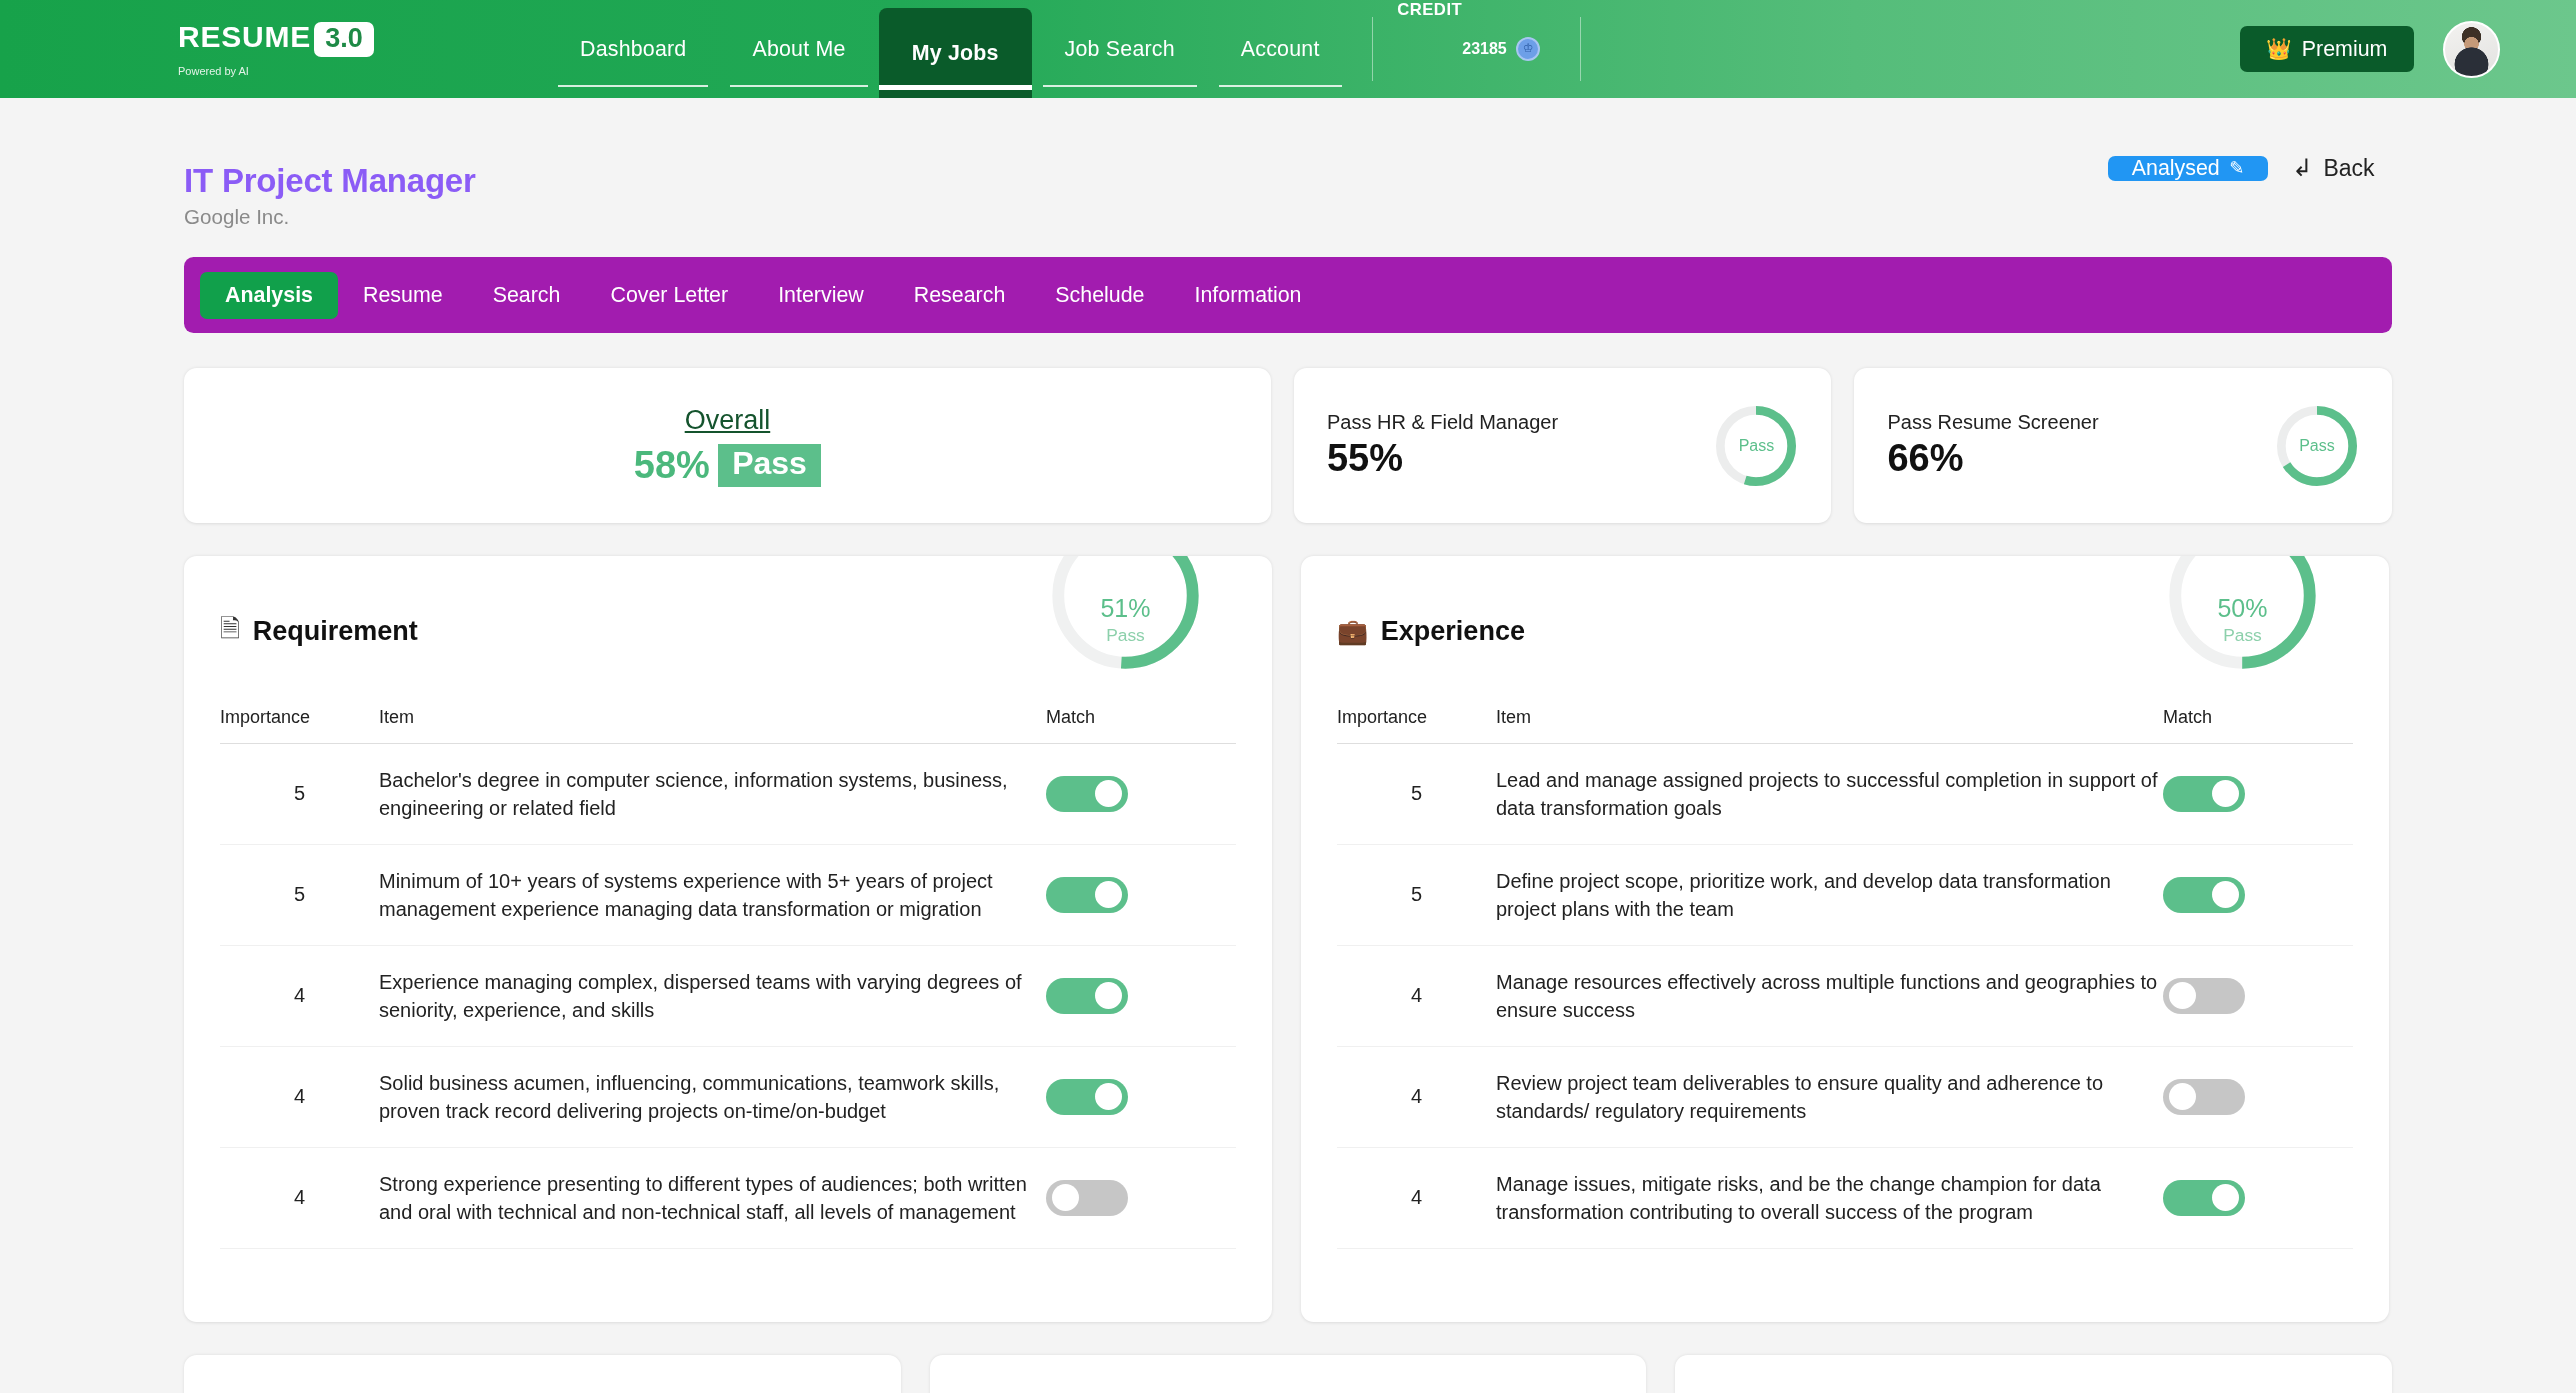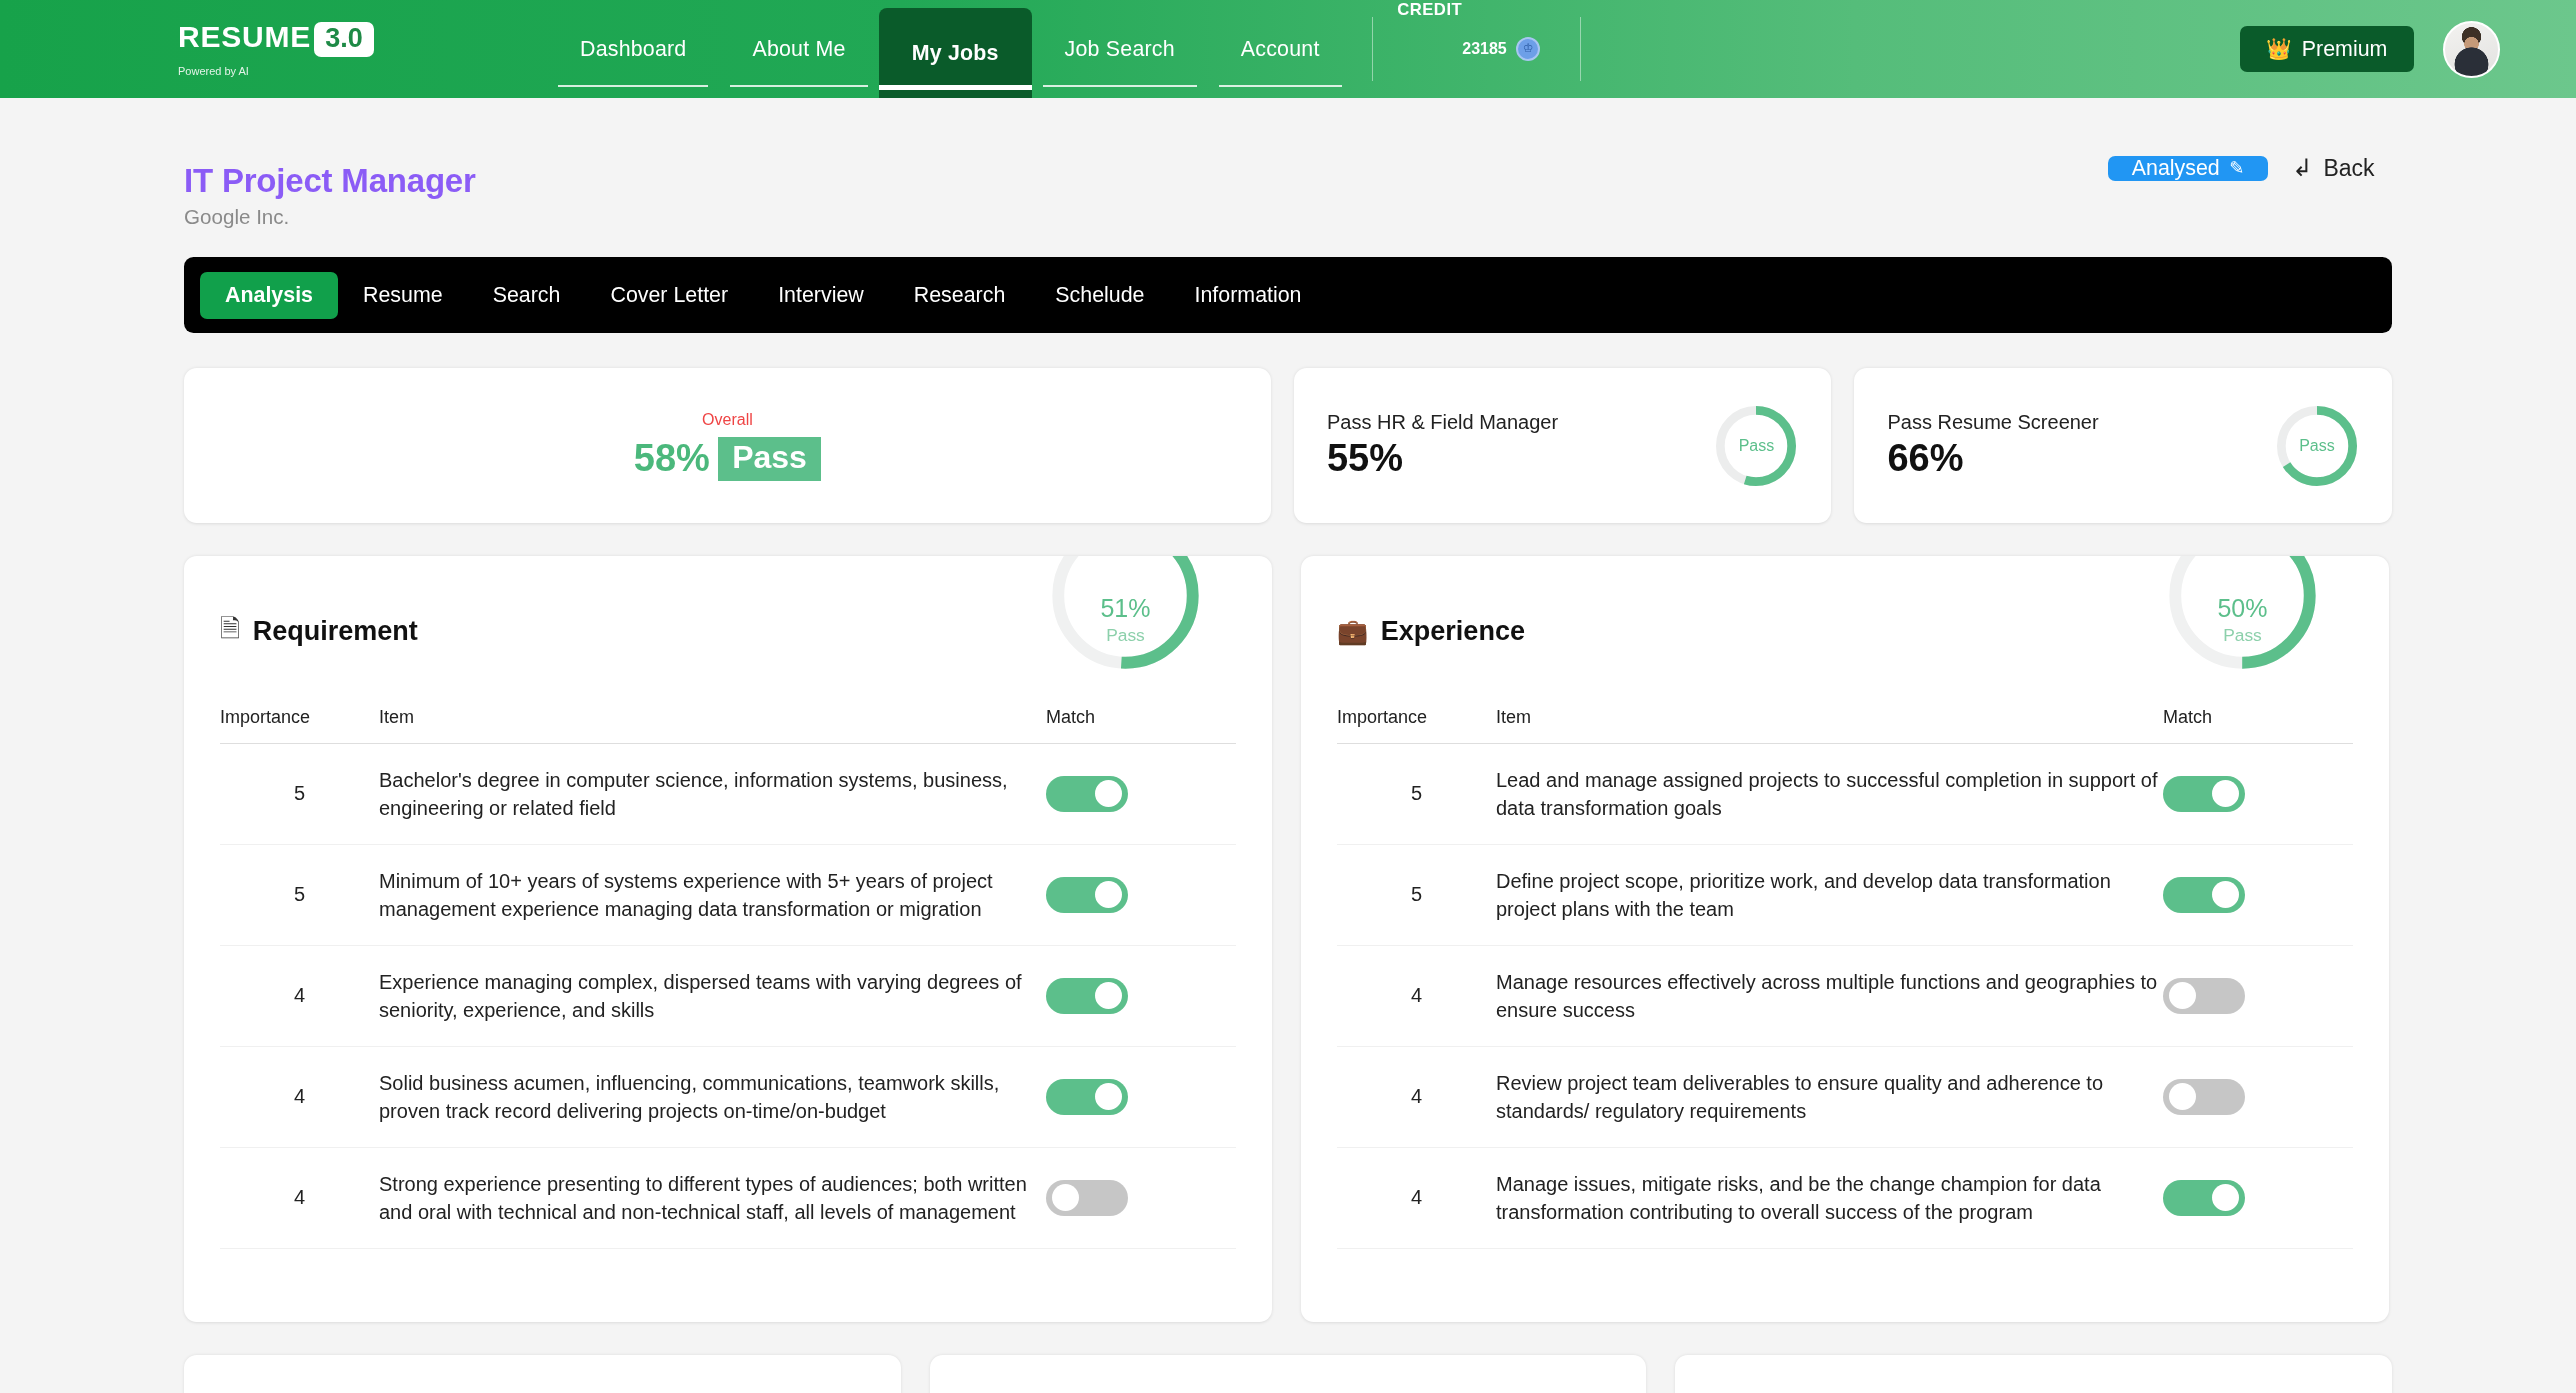--- a/index.html
+++ b/index.html
@@ -131,21 +131,21 @@
   .back-btn {
     display: flex; align-items: center; gap: 11px;
     font-size: 23px; color: #222; cursor: pointer;
     padding-right: 17.4px;
   }
   .back-arrow { font-size: 24px; }
 
   
   .tabbar {
     margin-top: 28.6px;
-    background: #000000;
+    background: #a21caf;
     border-radius: 9.5px;
     height: 76px;
     display: flex; align-items: center;
     padding: 0 16px;
   }
   .tab {
     color: #fff; font-size: 21.4px;
     padding: 11px 25px;
     border-radius: 7.1px;
     cursor: pointer;
@@ -158,21 +158,21 @@
   .card {
     background: #fff;
     border-radius: 12.7px;
     box-shadow: 0 0.8px 3.2px rgba(0,0,0,.10);
   }
   .overall-card {
     width: 1088px; height: 155px;
     display: flex; flex-direction: column;
     align-items: center; justify-content: center;
   }
-  .overall-label { font-size: 16px; color: #ef4444; }
+  .overall-label { font-size: 27px; color: #14532d; text-decoration: underline; }
   .overall-line { display: flex; align-items: center; gap: 8px; margin-top: 8px;}
   .overall-pct { font-size: 38px; font-weight: bold; color: #4bb87c; }
   .pass-chip {
     background: #5cbf8b; color: #fff;
     font-size: 32px; font-weight: bold;
     padding: 1.6px 14.3px 4.8px;
   }
   .mini-card {
     width: 538px; height: 155px;
     display: flex; align-items: center;

